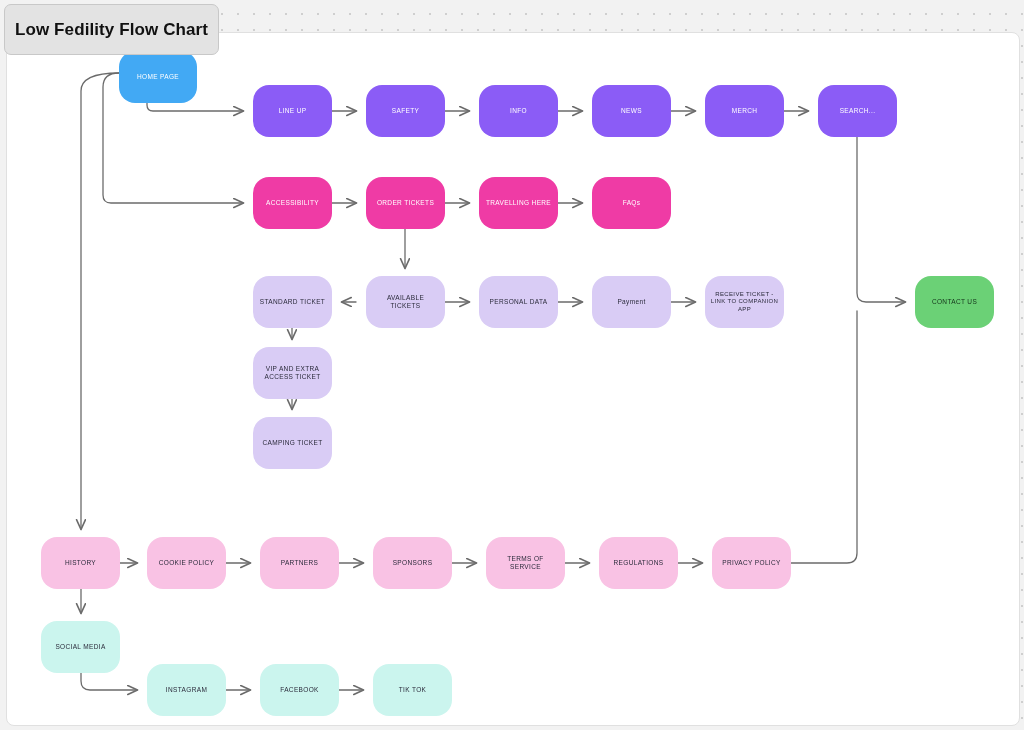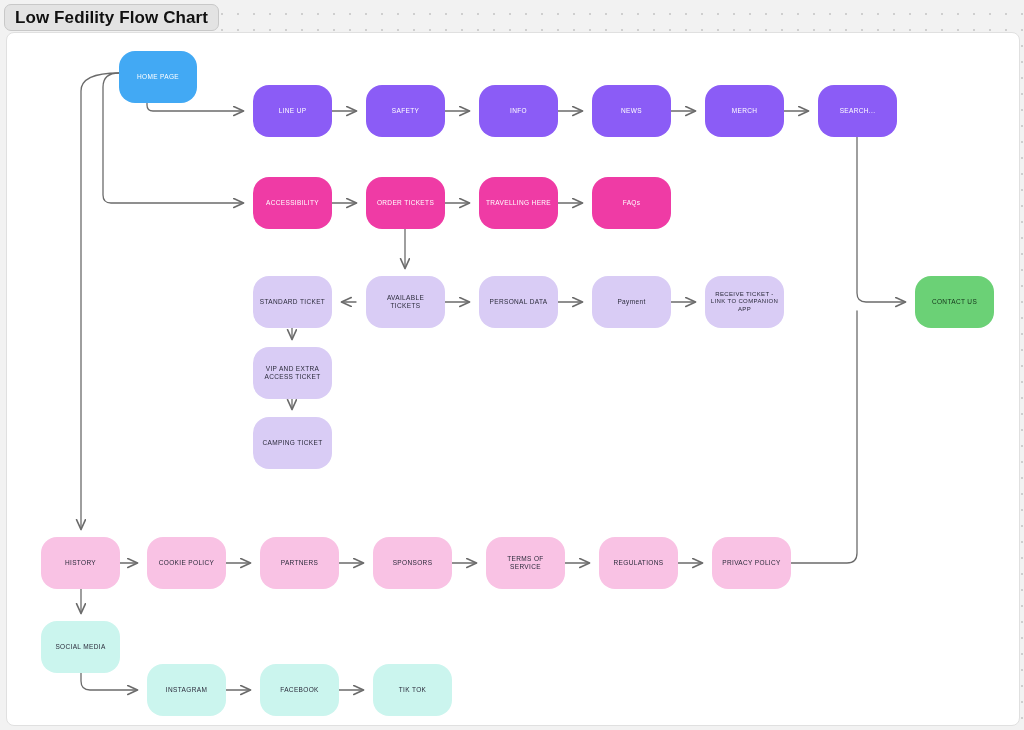--- a/index.html
+++ b/index.html
@@ -20,21 +20,21 @@
     background-color: #f2f2f2;
     background-image: radial-gradient(circle, #cfcfcf 0.8px, transparent 0.9px);
     background-size: 16px 16px;
     background-position: 6px 6px;
   }
   #title-pill {
     position: absolute;
     left: 4px;
     top: 4px;
     height: 25px;
-    padding: 0 10px;
+    padding: 12px 10px;
     display: flex;
     align-items: center;
     background: #e3e3e3;
     border: 1px solid #c8c8c8;
     border-radius: 7px;
     font-size: 17px;
     font-weight: bold;
     color: #111;
     letter-spacing: 0.1px;
     white-space: nowrap;

